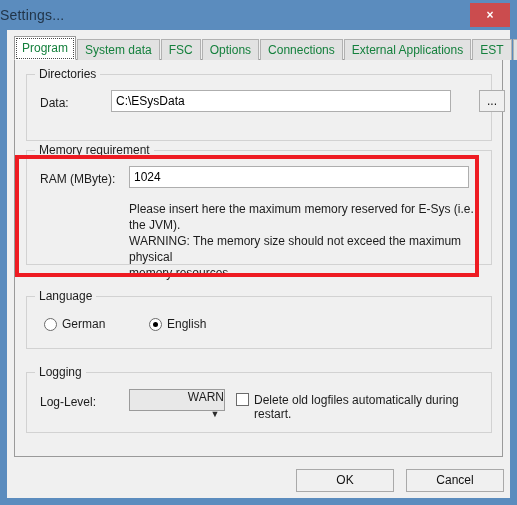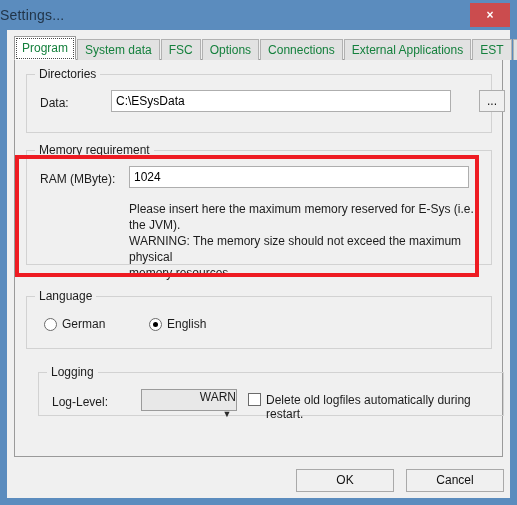--- a/index.html
+++ b/index.html
@@ -293,21 +293,21 @@
       <div class="tab">FSC</div>
       <div class="tab">Options</div>
       <div class="tab">Connections</div>
       <div class="tab">External Applications</div>
       <div class="tab">EST</div>
       <div class="tab">ODX</div>
     </div>
 
     <div class="tabpanel">
 
-      <div class="group" style="left:11px; top:14px; width:466px; height:59px;">
+      <div class="group" style="left:11px; top:14px; width:466px; height:67px;">
         <span class="group-title">Directories</span>
         <span class="lbl" style="left:13px; top:21px;">Data:</span>
         <input class="textfield" type="text" style="left: 84px; top: 15px; width: 340px;" value="C:\ESysData">
         <div class="btn" style="left:452px; top:15px; width:26px; height:22px; line-height:20px;">...</div>
       </div>
 
       <div class="group" style="left:11px; top:90px; width:466px; height:115px;">
         <span class="group-title">Memory requirement</span>
         <span class="lbl" style="left:13px; top:21px;">RAM (MByte):</span>
         <input class="textfield" type="text" style="left: 102px; top: 15px; width: 340px;" value="1024">
@@ -321,21 +321,21 @@
         <div class="radio-row" style="left:17px; top:20px;">
           <span class="radio-dot"></span>
           <span>German</span>
         </div>
         <div class="radio-row" style="left:122px; top:20px;">
           <span class="radio-dot on"></span>
           <span>English</span>
         </div>
       </div>
 
-      <div class="group" style="left:23px; top:312px; width:466px; height:44px;">
+      <div class="group" style="left:11px; top:312px; width:466px; height:61px;">
         <span class="group-title">Logging</span>
         <span class="lbl" style="left:13px; top:22px;">Log-Level:</span>
         <div class="combo" style="left:102px; top:16px; width:96px;">
           <span class="combo-value">WARN</span>
           <span class="combo-arrow">▼</span>
         </div>
         <div class="check-row" style="left:209px; top:20px;">
           <span class="check-box"></span>
           <span>Delete old logfiles automatically during restart.</span>
         </div>

